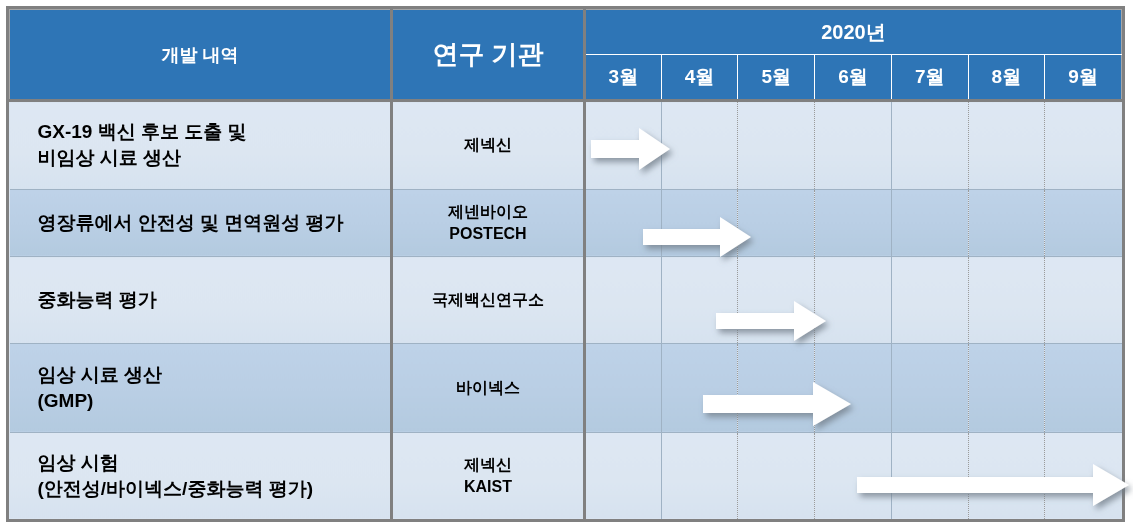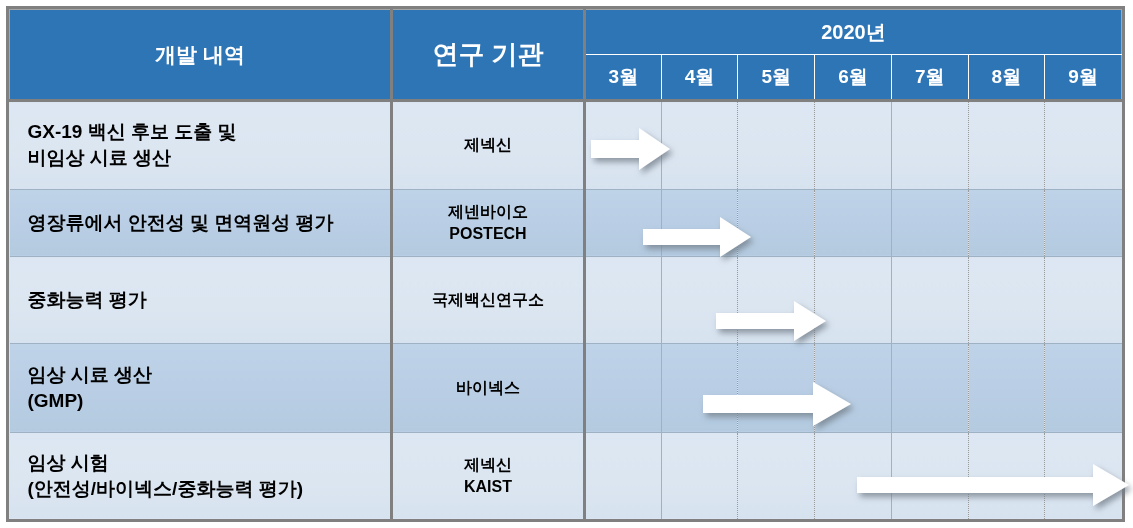--- a/index.html
+++ b/index.html
@@ -46,21 +46,21 @@
     background: #2e75b6;
     color: #ffffff;
     font-weight: bold;
     text-align: center;
     vertical-align: middle;
     border: 1px solid #a6a6a6;
     padding: 0;
   }
   th.col-task {
     width: 380px;
-    font-size: 21px;
+    font-size: 18px;
     border-right: 3px solid #808080;
     border-bottom: 3px solid #808080;
   }
   th.col-org {
     width: 190px;
     font-size: 26px;
     border-right: 3px solid #808080;
     border-bottom: 3px solid #808080;
   }
   th.col-year {
@@ -85,21 +85,21 @@
     vertical-align: middle;
     border-bottom: 1px solid #9fb2c4;
   }
   tbody tr.odd td  { background: linear-gradient(to bottom, #dde7f3 0%, #dce6f1 55%, #d6e2ef 100%); }
   tbody tr.even td { background: linear-gradient(to bottom, #bed2e8 0%, #b9cee4 55%, #b3cadf 100%); }
 
   td.task {
     font-size: 19px;
     font-weight: bold;
     color: #000000;
-    padding-left: 18px;
+    padding-left: 28px;
     line-height: 1.38;
     border-right: 3px solid #808080;
   }
   td.org {
     font-size: 16px;
     font-weight: bold;
     color: #000000;
     text-align: center;
     line-height: 1.38;
     border-right: 3px solid #808080;

